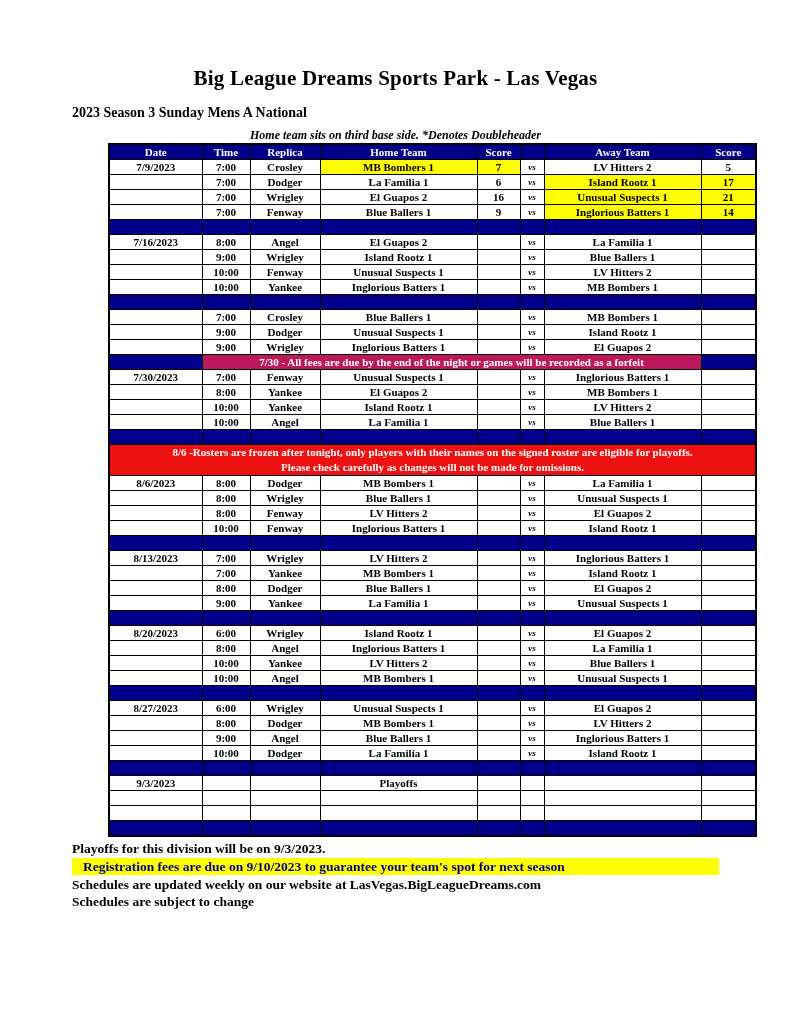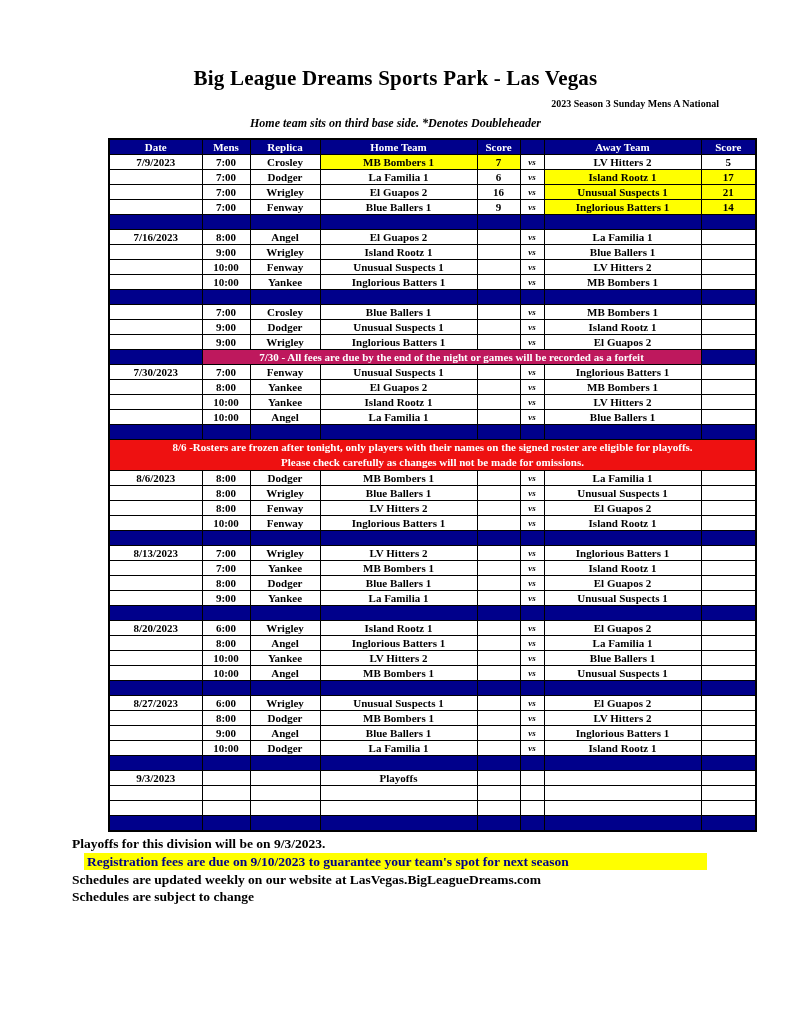--- a/index.html
+++ b/index.html
@@ -7,22 +7,22 @@
   body {
     width: 791px; height: 1024px;
     font-family: "Liberation Serif", serif;
     color: #000;
     overflow: hidden;
   }
   .page { width: 791px; height: 756px; padding-top: 66px; }
   .content { width: 647px; margin: 0 auto; }
 
   .title   { text-align: center; font-size: 21px; font-weight: bold; letter-spacing: 0.2px; }
-  .subtitle{ text-align: right; font-size: 10px; font-weight: bold; margin-top: 7px; }
-  .note    { text-align: center; font-size: 12px; font-weight: bold; font-style: italic; margin-top: 7px; margin-bottom: 7px; }
+  .subtitle{ text-align: left; font-size: 14px; font-weight: bold; margin-top: 14px; }
+  .note    { text-align: center; font-size: 12px; font-weight: bold; font-style: italic; margin-top: 7px; }
 
   table.sched {
     width: 647px; border-collapse: collapse; table-layout: fixed;
     font-size: 11px; font-weight: bold;
     border: 2px solid #000;
     margin-left: 36px;
   }
   table.sched th, table.sched td {
     border: 1px solid #000;
     height: 15px; line-height: 14px;
@@ -36,21 +36,21 @@
   td.vs    { font-style: italic; font-size: 9px; }
   td.notice-blue { background: #be185d; color: #ffffff; font-size: 11px; }
   td.notice-red  { background: #EE1111; color: #ffffff; font-size: 11px; height: 31px; line-height: 14px; }
   td.notice-red div { line-height: 15px; }
 
   .footer { width: 647px; margin: 3px auto 0 auto; font-weight: bold; }
   .footer-line { font-size: 13.5px; line-height: 17px; color: #000; }
   .footer-reg  {
     font-size: 13.5px; line-height: 17px;
     background: #FFFF00; color: #00008B;
-    padding-left: 3px; margin: 1px 12px;
+    padding-left: 11px; margin: 1px 0;
   }
 </style>
 </head>
 <body>
 
 <div class="page">
   <div class="content">
     <div class="title">Big League Dreams Sports Park - Las Vegas</div>
     <div class="subtitle">2023 Season 3 Sunday Mens A National</div>
     <div class="note">Home team sits on third base side.  *Denotes Doubleheader</div>
@@ -62,21 +62,21 @@
           <col style="width:70px">
           <col style="width:157px">
         <col style="width:43px">
           <col style="width:24px">
           <col style="width:157px">
           <col style="width:55px">
       </colgroup>
       <thead>
         <tr>
           <th>Date</th>
-          <th>Mens</th>
+          <th>Time</th>
           <th>Replica</th>
           <th>Home Team</th>
           <th>Score</th>
           <th></th>
           <th>Away Team</th>
           <th>Score</th>
         </tr>
       </thead>
       <tbody id="sched-body">
           <tr>

